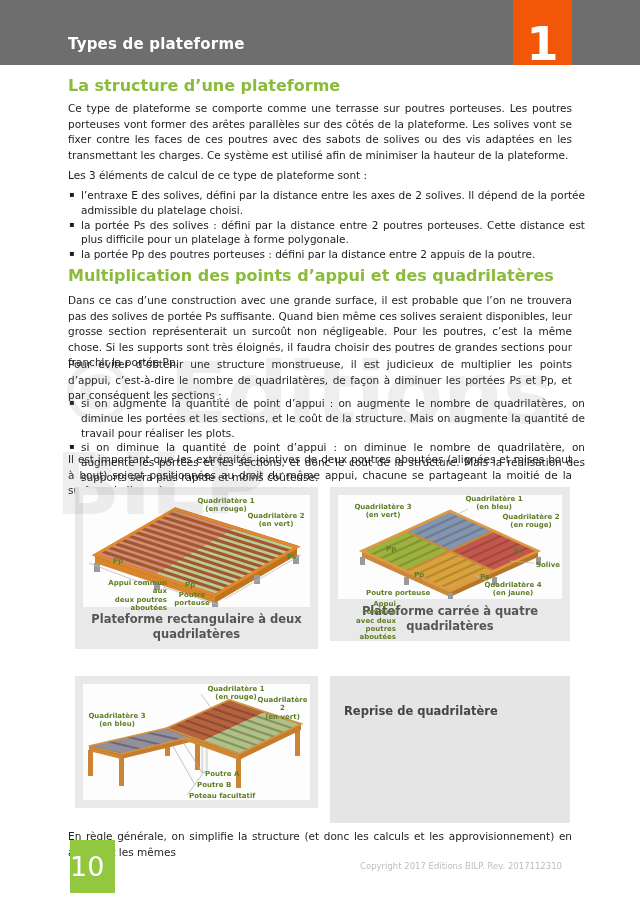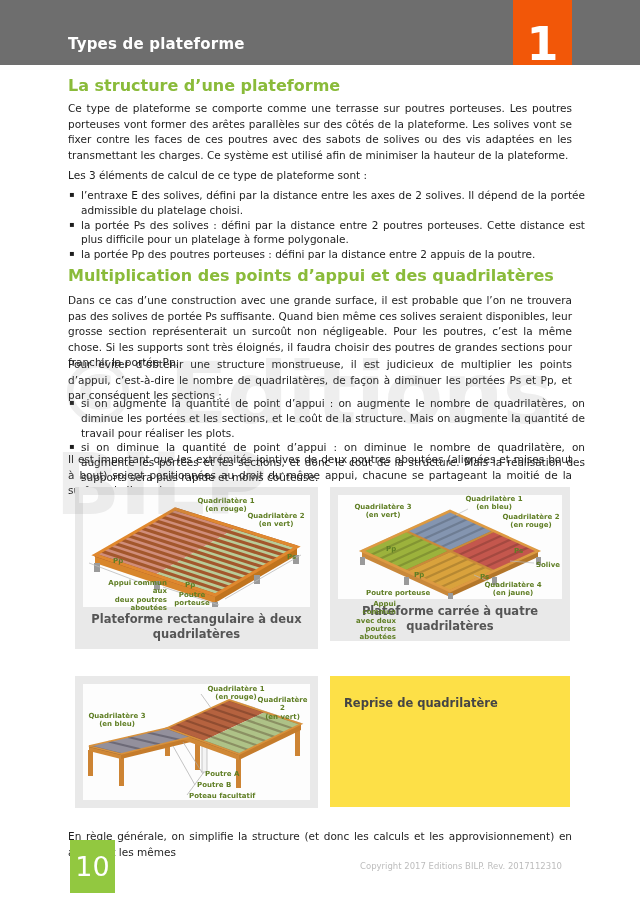--- a/index.html
+++ b/index.html
@@ -23,26 +23,26 @@
   ul.sq li{position:relative; font-size:10.5px; line-height:14.8px; text-align:justify;}
   ul.sq li::before{content:"▪"; position:absolute; left:-12px; top:0px; font-size:8px; color:#1d1d1d;}
   
   .figrow{position:absolute; left:75px; width:497px; display:flex; gap:12px; align-items:flex-start;}
   .figbox{background:#e9e9e9; padding:8px;}
   .figbox .canvas{position:relative; background:#fdfdfd;}
   .figcaption{margin-top:5px; text-align:center; font-size:11.5px; font-weight:bold; color:#555555; line-height:1.28;}
   .dlabel{position:absolute; font-size:7px; line-height:1.18; font-weight:bold; color:#5f7e24; white-space:pre-line;}
   .dlabel.center{text-align:center;}
   .dlabel.right{text-align:right;}
-  .notebox{background:#fde047; width:212px; height:91px; padding:20px 14px;}
+  .notebox{background:#e5e5e5; width:212px; height:91px; padding:28px 14px;}
   .note-title{font-size:11.5px; font-weight:bold; color:#454545; margin:0 0 7px 0;}
   .note-body{font-size:9.8px; line-height:1.62; color:#7a7a7a; margin:0;}
   
   .pagenum-box{position:absolute; left:70px; top:840px; width:45px; height:53px; background:#92c840;
-    display:flex; align-items:center; justify-content:center;}
+    display:flex; align-items:center; }
   .pagenum{color:#ffffff; font-size:27px;}
   .copyright{position:absolute; right:78px; top:861px; font-size:8.5px; color:#bdbdbd;}
   svg{display:block;}
 </style>
 </head>
 <body>
 
 <div class="page">
 
   <div class="header-bar">

